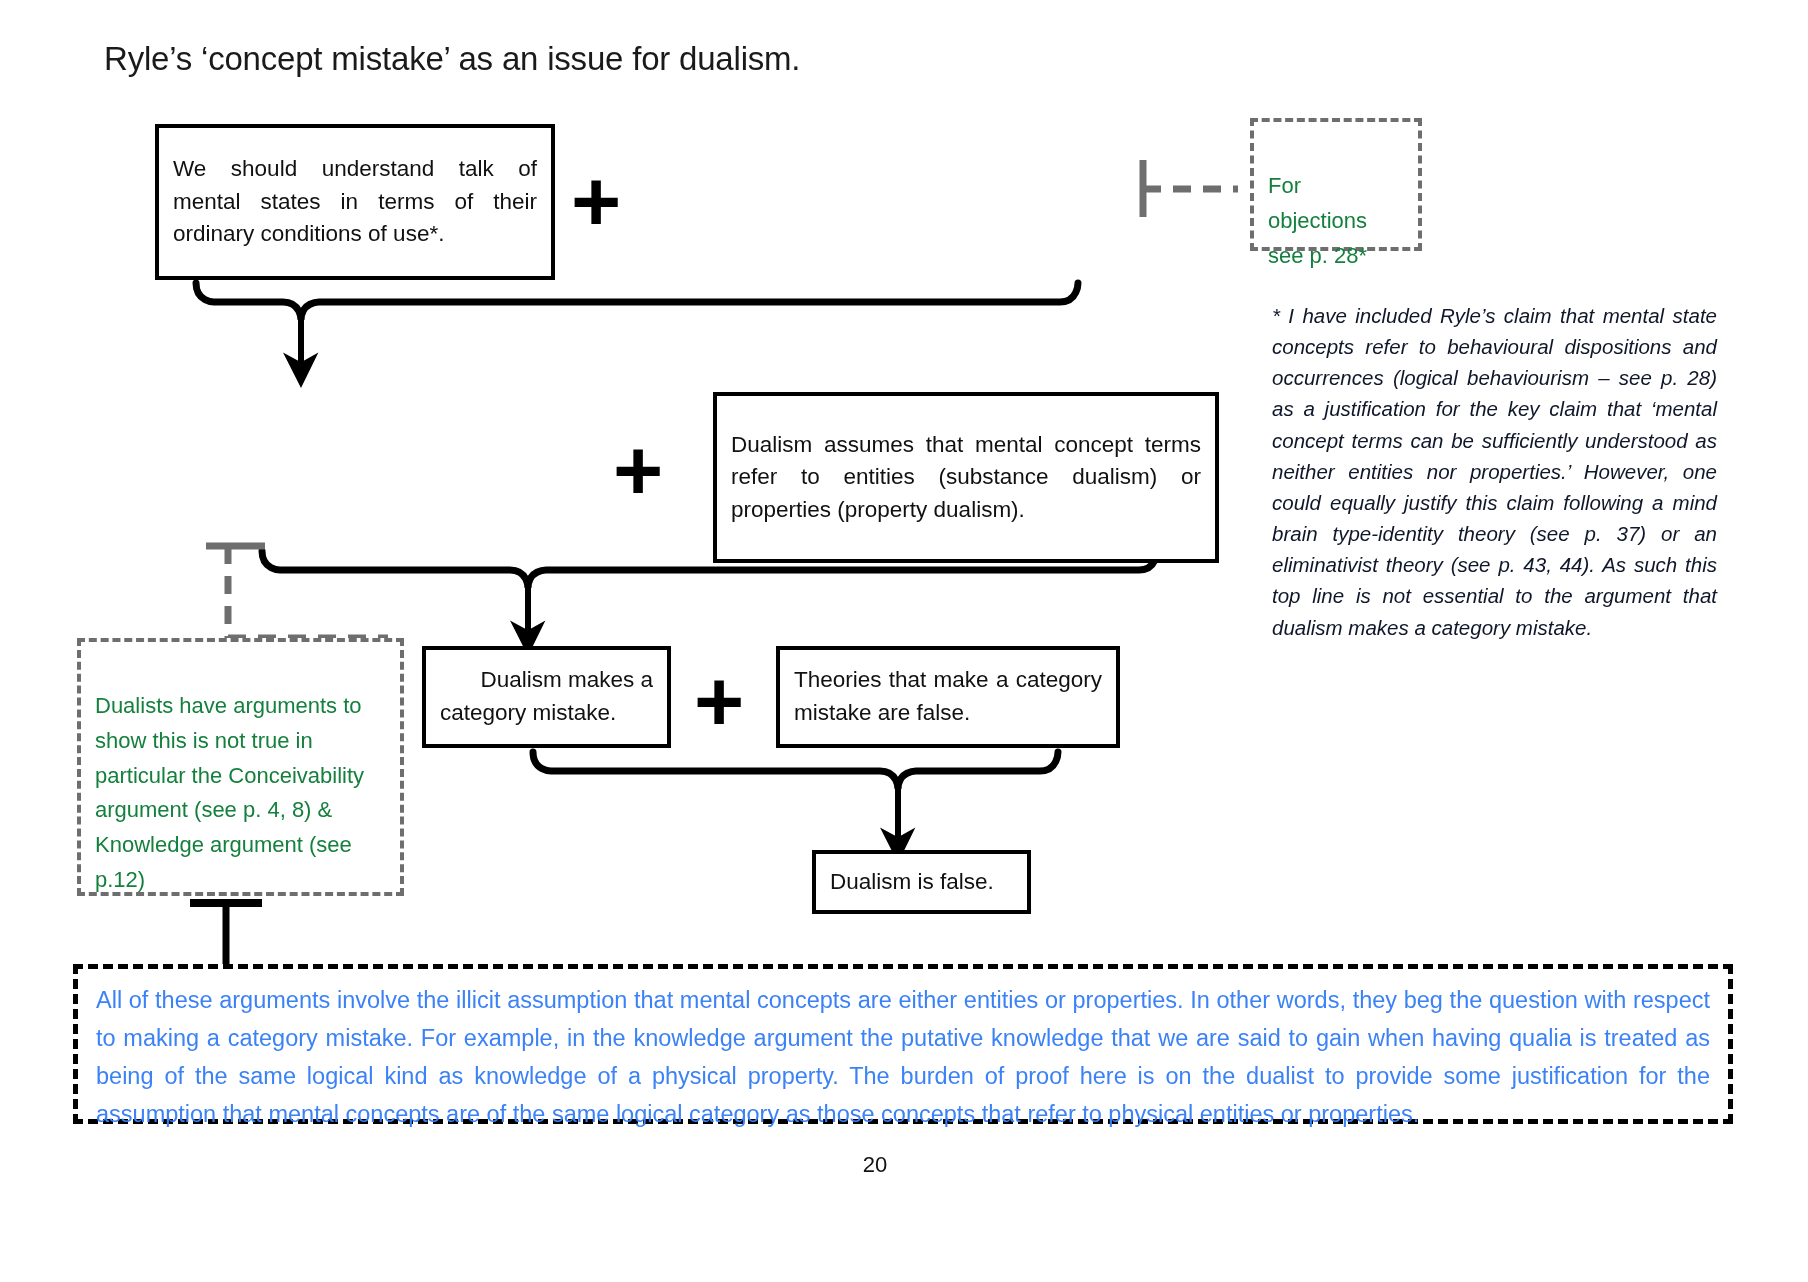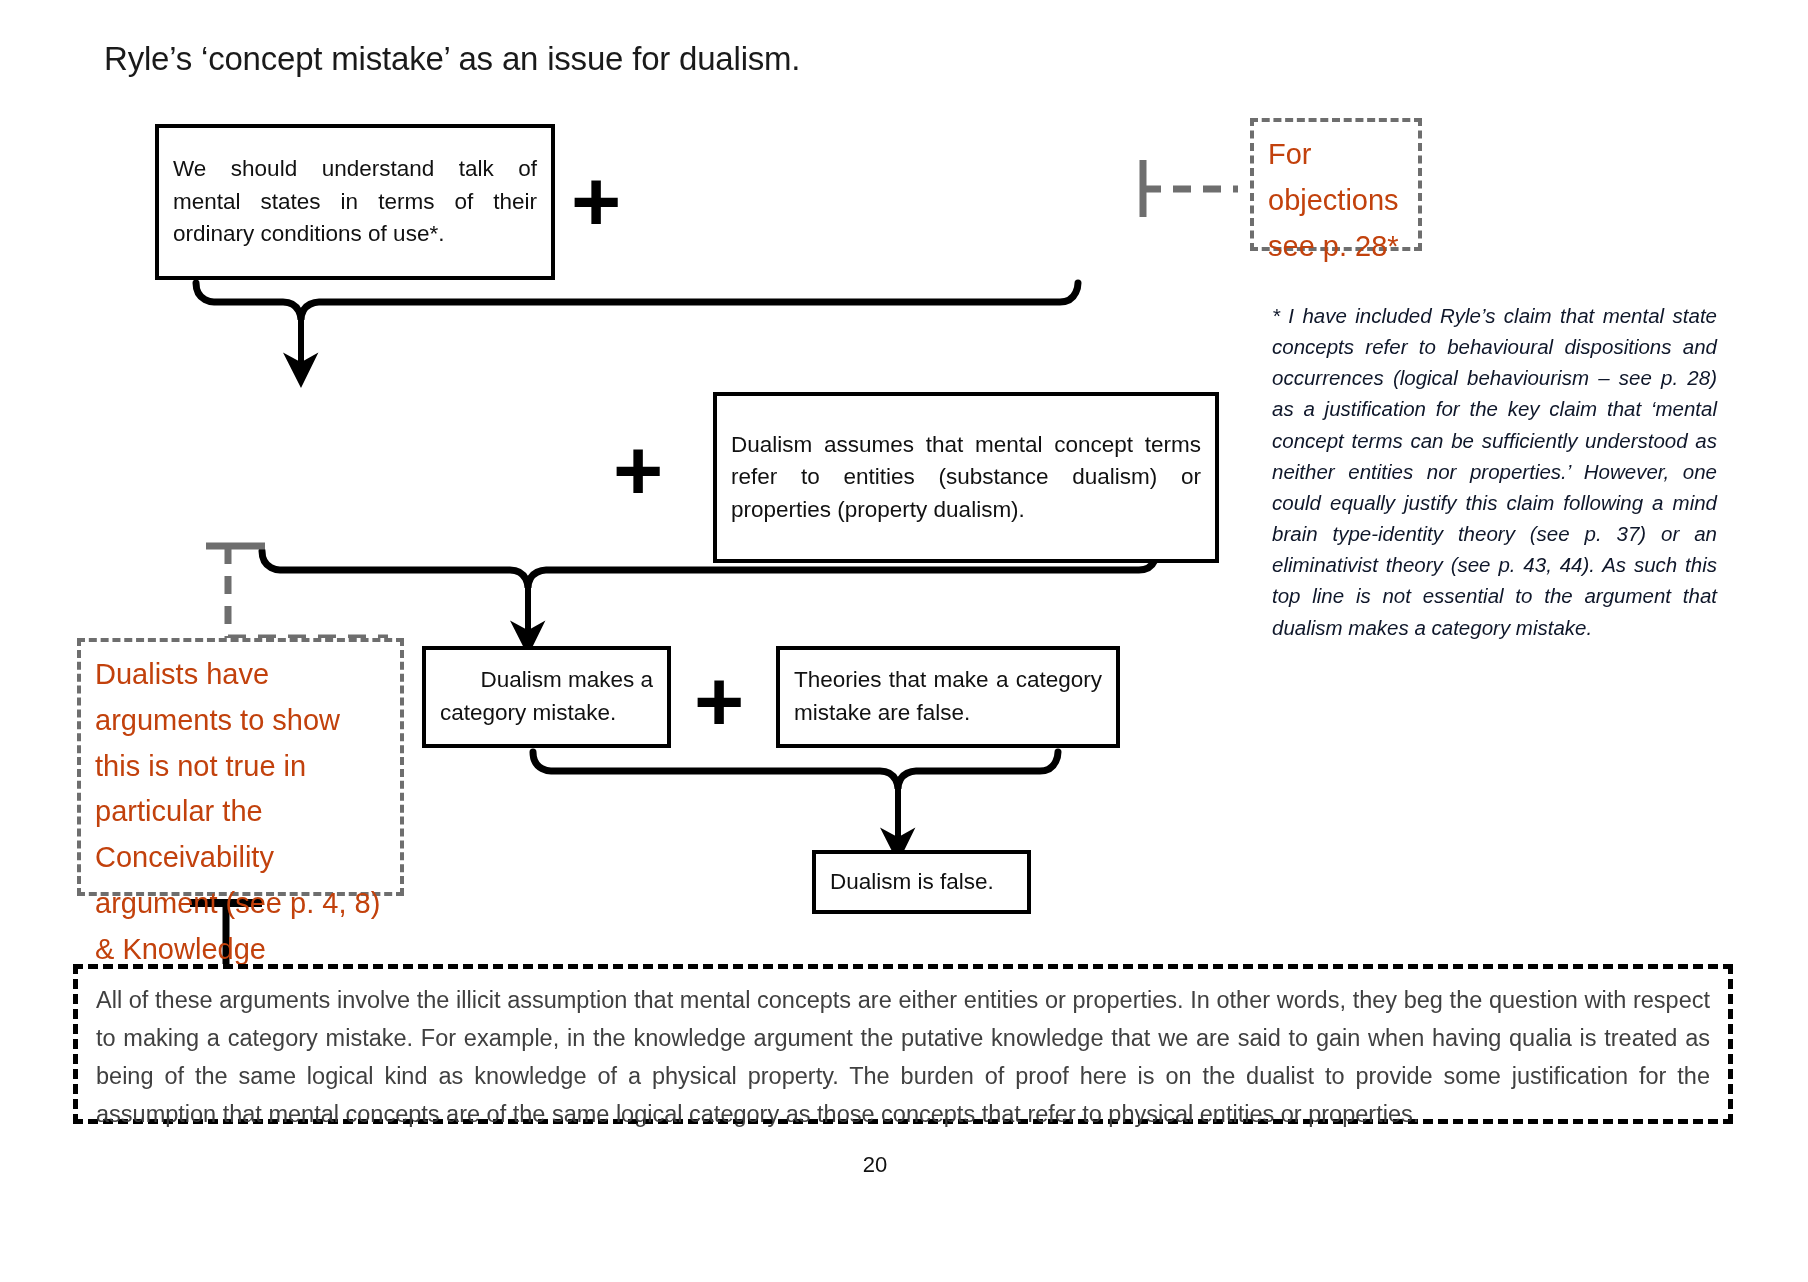--- a/index.html
+++ b/index.html
@@ -53,38 +53,39 @@
 
   
   .dbox-gray {
     position: absolute;
     background: #ffffff;
     border: 4px dashed #6e6e6e;
     color: #6e6e6e;
     padding: 10px 14px;
   }
   .dbox-gray .txt {
-    font-size: 29px;
+    font-size: 22px;
     line-height: 1.58;
-    color: #c2410c;
+    color: #15803d;
+    margin-top: 37px;
   }
 
   
   .dbox-black {
     position: absolute;
     background: #ffffff;
     border: 5px dashed #000000;
     padding: 12px 18px 10px 18px;
   }
   .dbox-black .txt {
     font-size: 23.5px;
     line-height: 1.62;
     text-align: justify;
     text-align-last: left;
-    color: #404040;
+    color: #3b82f6;
   }
 
   
   .plus {
     position: absolute;
     color: #000000;
     font-size: 86px;
     line-height: 1;
     font-weight: 700;
     font-family: "Liberation Sans", sans-serif;

